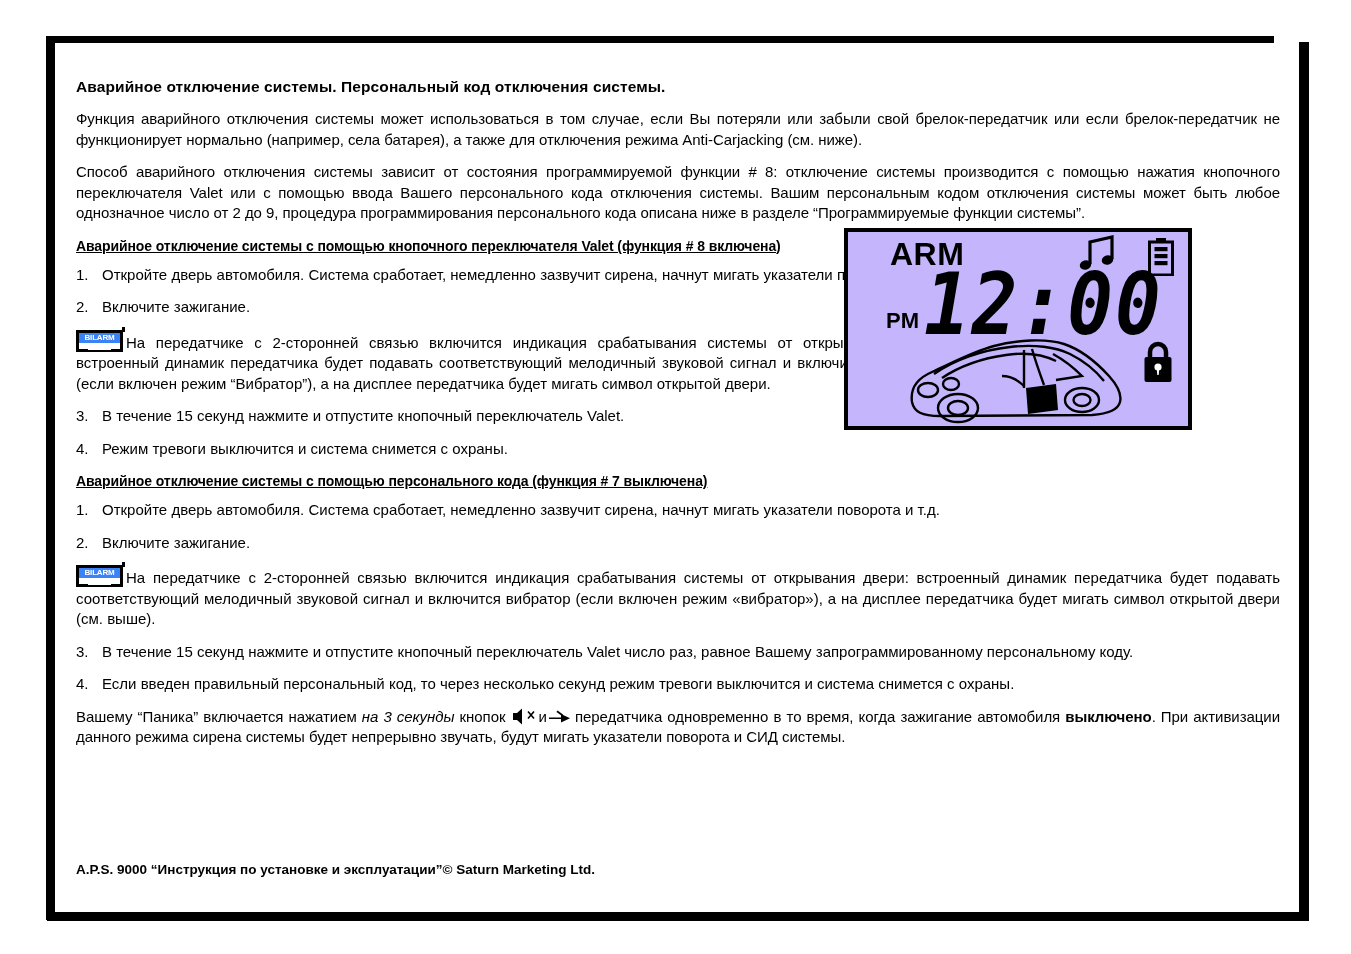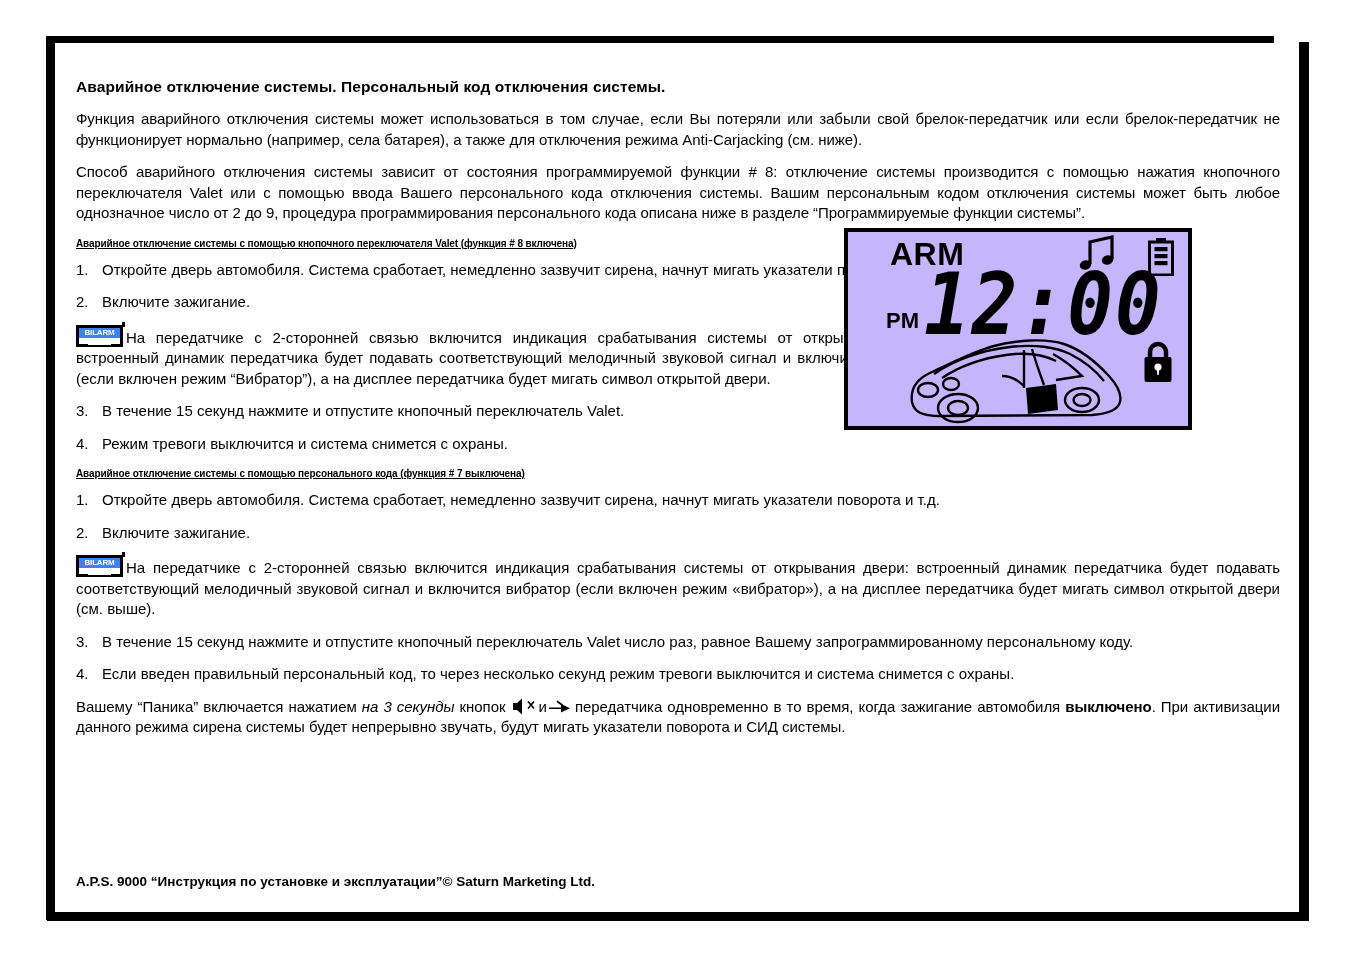--- a/index.html
+++ b/index.html
@@ -66,21 +66,21 @@
 
   p.body-text {
     font-size: 15px;
     line-height: 20.5px;
     margin: 12px 0 12px 0;
     text-align: justify;
     letter-spacing: -0.05px;
   }
 
   .sub-head {
-    font-size: 10px;
+    font-size: 14px;
     font-weight: bold;
     text-decoration: underline;
     margin: 14px 0 11px 0;
     letter-spacing: -0.1px;
   }
 
   .num-item {
     font-size: 15px;
     line-height: 20.5px;
     margin: 0 0 12px 0;
@@ -233,21 +233,21 @@
   .footer {
     position: absolute;
     left: 76px;
     top: 862px;
     width: 1204px;
     font-size: 13.5px;
     font-weight: bold;
     display: flex;
     align-items: baseline;
   }
-  .footer .f-left { flex: 0 0 auto; margin-top: 12px; }
+  .footer .f-left { flex: 0 0 auto; }
   .footer .f-center { flex: 1 1 auto; text-align: center; padding-right: 120px;}
   .footer .f-right { flex: 0 0 auto; }
 
   i.it { font-style: italic; }
   b.bdit { font-weight: bold; }
 </style>
 </head>
 <body>
 
 <div class="page">

